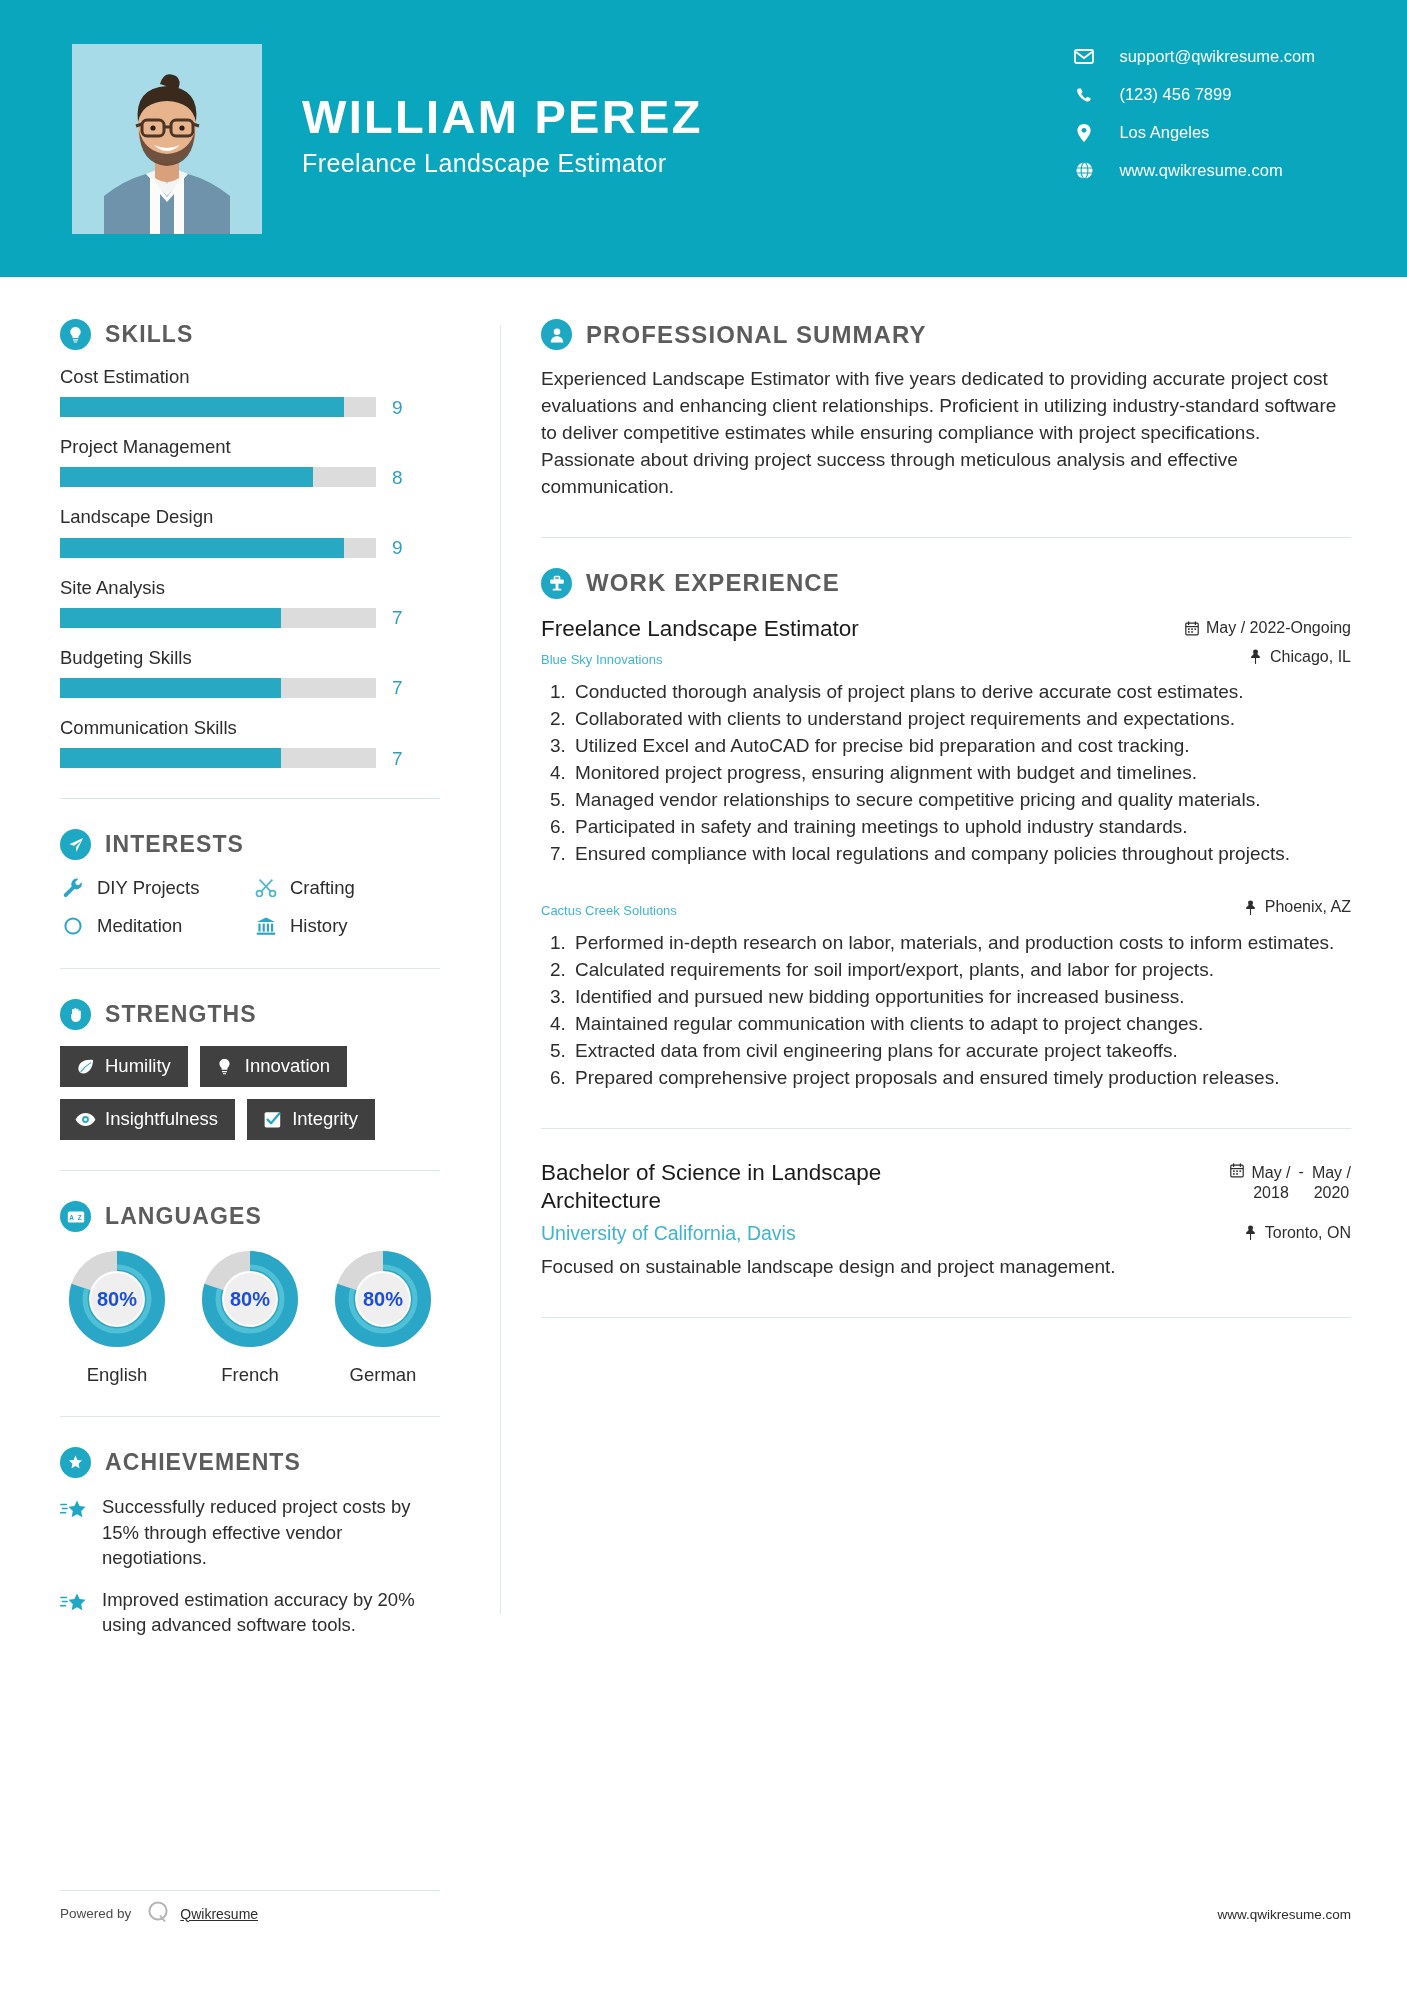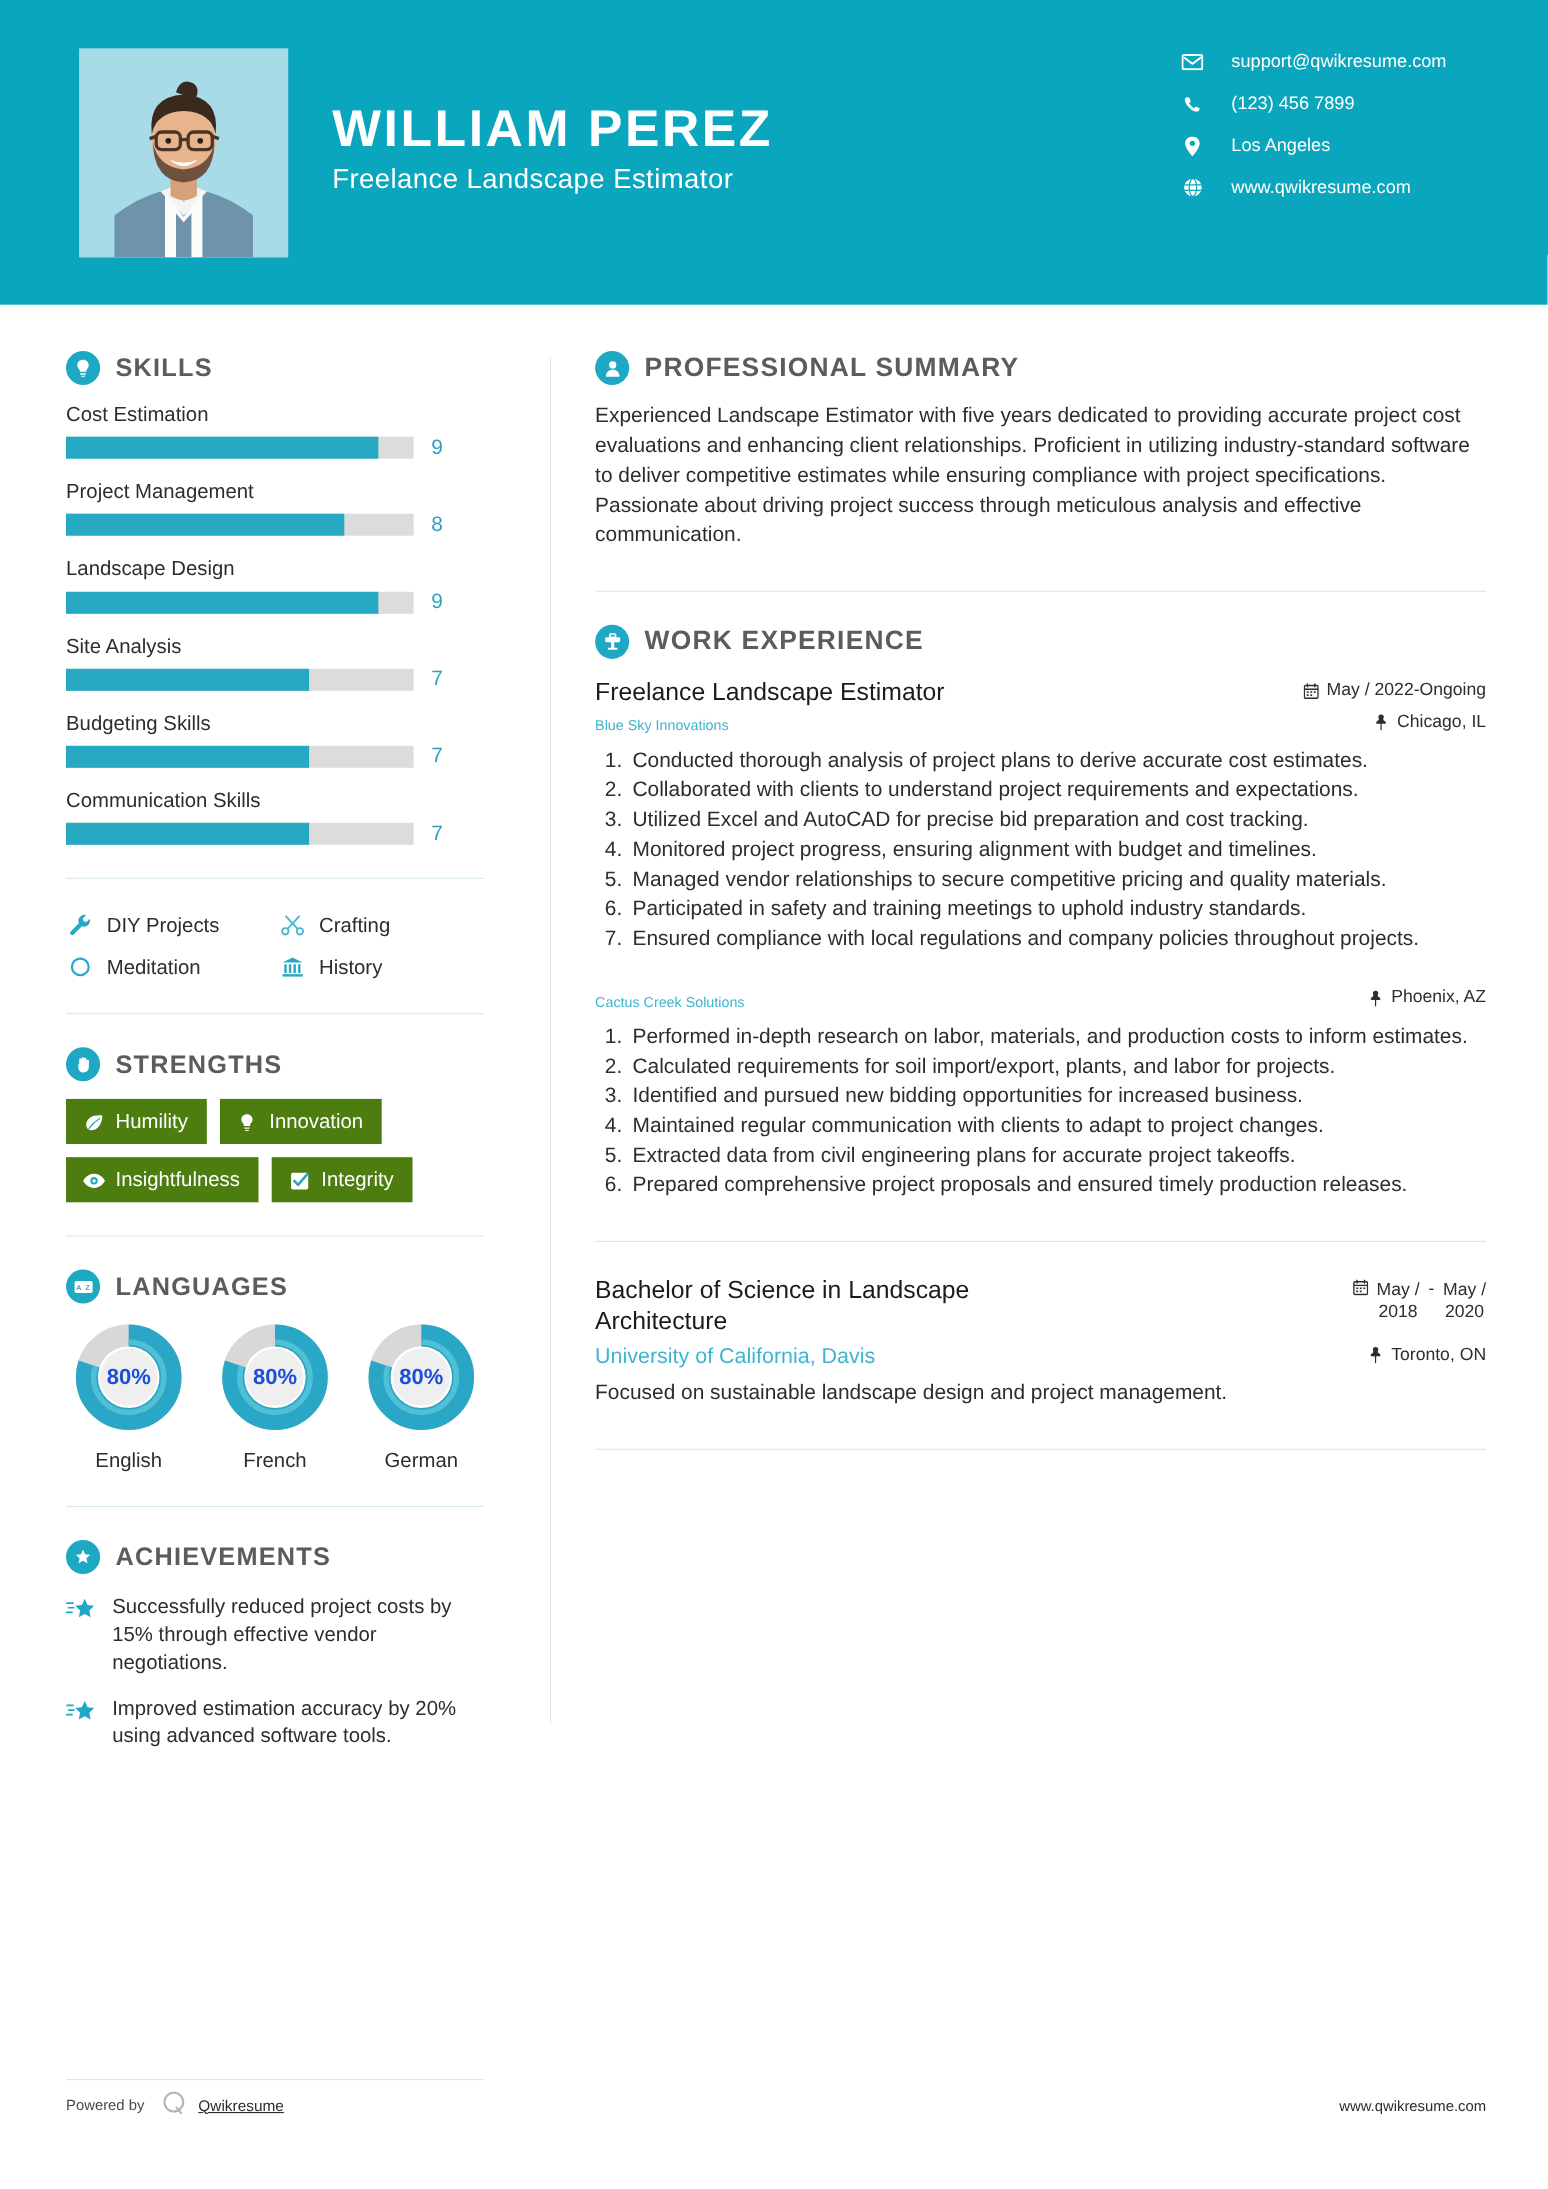--- a/index.html
+++ b/index.html
@@ -192,26 +192,26 @@
   }
 
   
   .strengths-wrap {
     display: flex;
     flex-wrap: wrap;
     gap: 12px;
     margin-top: 4px;
   }
   .strength-chip {
-    background: #4d7c0f;
+    background: #404040;
     color: #ffffff;
     font-size: 18.5px;
     padding: 9px 17px 10px 14px;
     display: flex;
-    align-items: flex-end;
+    align-items: center;
   }
   .strength-ico {
     width: 22px;
     height: 20px;
     margin-right: 9px;
     display: flex;
     align-items: center;
     justify-content: center;
     flex: 0 0 auto;
   }
@@ -537,20 +537,28 @@
                 </div>
                 <span class="bar-val">7</span>
               </div>
             </div>
           </div>
       </div>
 
       <hr class="hr-soft">
 
       <div>
+        <div class="sec-head">
+          <span class="sec-ico">
+            <svg width="18" height="18" viewBox="0 0 18 18">
+                <path d="M16 2 L2.5 8.2 L7 9.8 L14.4 4.4 L8.9 11.2 L9.4 16 Z" fill="#ffffff"></path>
+              </svg>
+          </span>
+          <span class="sec-title">INTERESTS</span>
+        </div>
         <div class="interests-grid" id="interests-list">
             <div class="interest-item">
               <span class="interest-ico">
                 <svg width="22" height="22" viewBox="0 0 22 22">
                   <path d="M14.8 1.6 a5.6 5.6 0 0 0-5.1 7.8 L2.3 16.8 a1.9 1.9 0 0 0 2.7 2.7 l7.4-7.4 a5.6 5.6 0 0 0 7.2-6.9 l-3 3 -2.7-0.6 -0.6-2.7 3-3 a5.7 5.7 0 0 0-1.5-0.3 Z" fill="#2aa7c6"></path>
                 </svg>
               </span>
               <span>DIY Projects</span>
             </div>
             <div class="interest-item">

